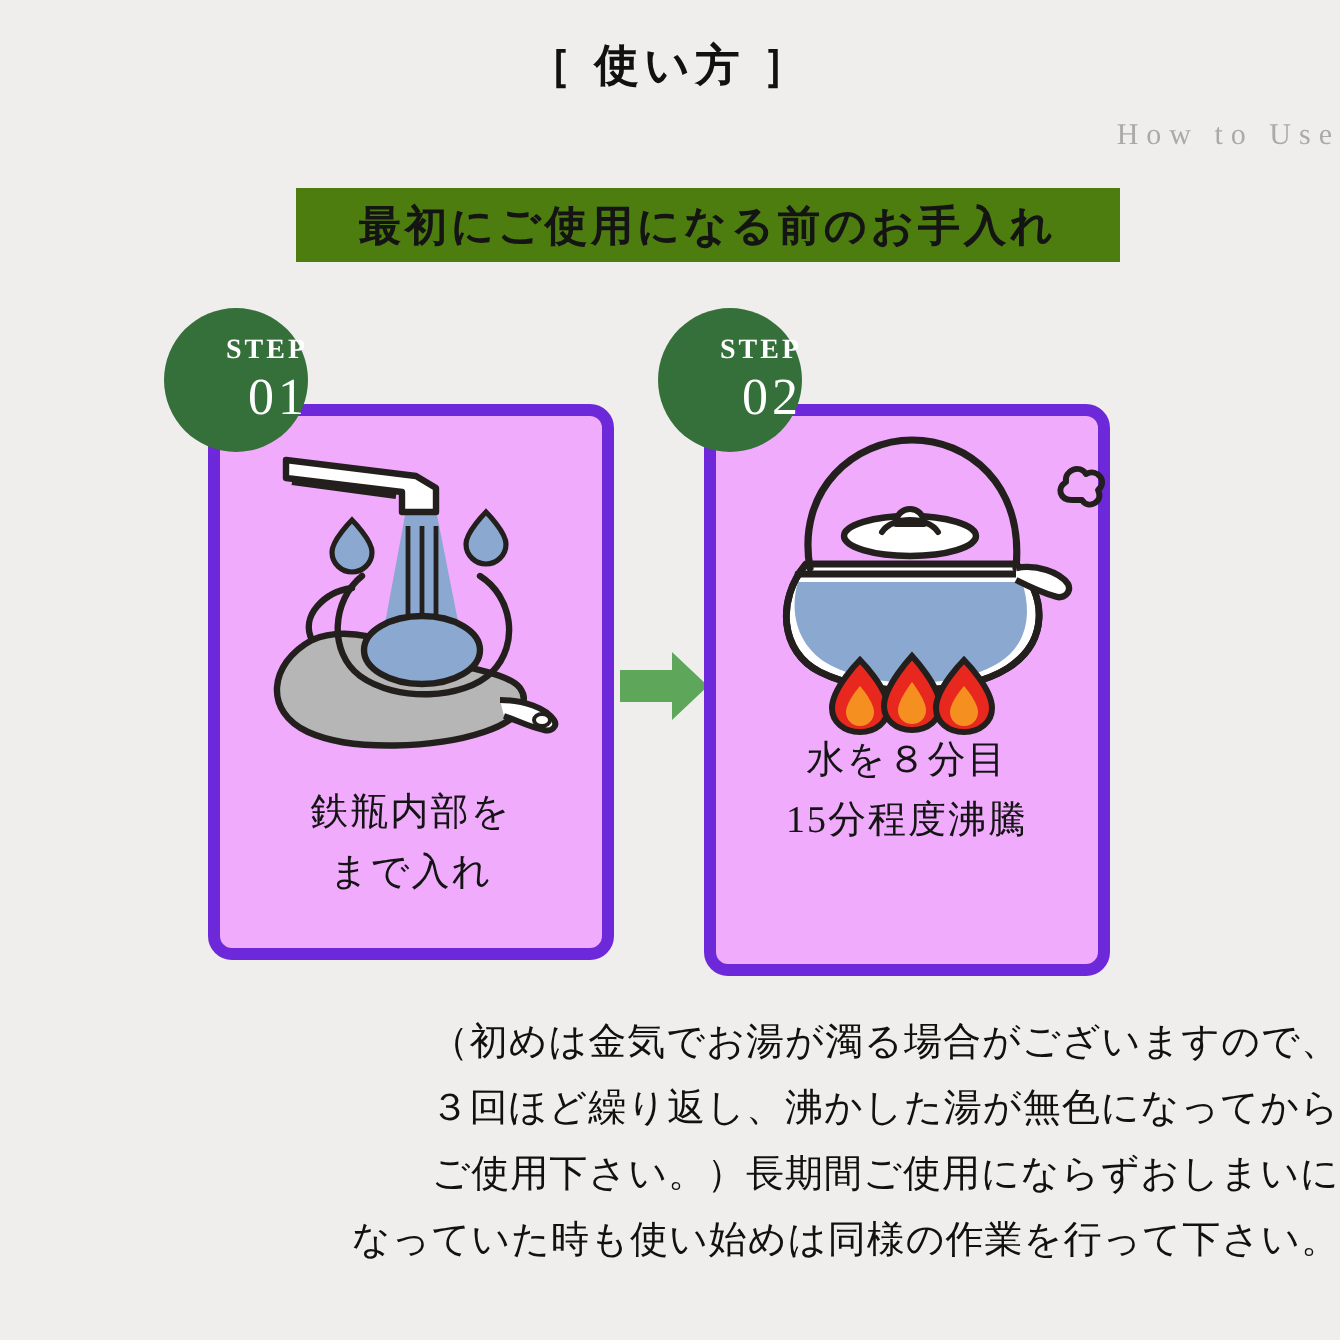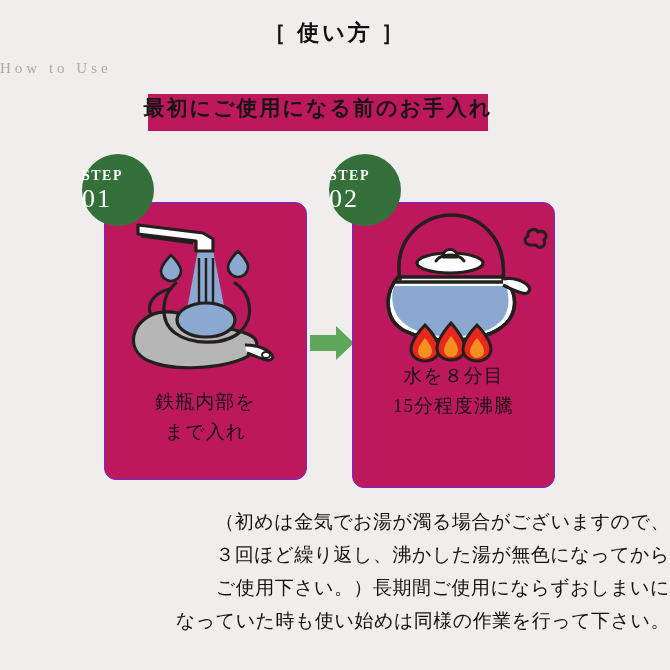--- a/index.html
+++ b/index.html
@@ -32,50 +32,50 @@
     font-weight: bold;
     letter-spacing: 3px;
     color: #111111;
     white-space: nowrap;
   }
   #subtitle {
     position: absolute;
     top: 60px;
     left: 0;
     width: 670px;
-    text-align: left;
+    text-align: right;
     font-size: 15px;
     letter-spacing: 4px;
     color: #aaaaaa;
     white-space: nowrap;
   }
   #banner {
     position: absolute;
     left: 148px;
     top: 94px;
-    width: 340px;
+    width: 412px;
     height: 37px;
-    background: #be185d;
+    background: #4d7c0f;
     display: flex;
-    align-items: flex-start;
+    align-items: center;
     justify-content: center;
   }
   #banner-text {
     font-size: 21px;
     font-weight: bold;
     letter-spacing: 2px;
     color: #141414;
     white-space: nowrap;
   }
 
   
   .card {
     position: absolute;
-    background: #be185d;
-    border: 1px solid #6d28d9;
+    background: #f0abfc;
+    border: 6px solid #6d28d9;
     border-radius: 12px;
     box-sizing: border-box;
   }
   #card-1 { left: 104px; top: 202px; width: 203px; height: 278px; }
   #card-2 { left: 352px; top: 202px; width: 203px; height: 286px; }
 
   .card-figure {
     position: absolute;
     left: 0;
     top: 0;
@@ -98,21 +98,21 @@
   
   .badge {
     position: absolute;
     width: 72px;
     height: 72px;
     border-radius: 50%;
     background: #35703a;
     color: #ffffff;
     display: flex;
     flex-direction: column;
-    align-items: flex-start;
+    align-items: flex-end;
     justify-content: center;
     line-height: 1;
   }
   #badge-1 { left: 82px; top: 154px; }
   #badge-2 { left: 329px; top: 154px; }
   .badge-word {
     font-size: 14px;
     font-weight: bold;
     letter-spacing: 1.5px;
     margin-bottom: 3px;

